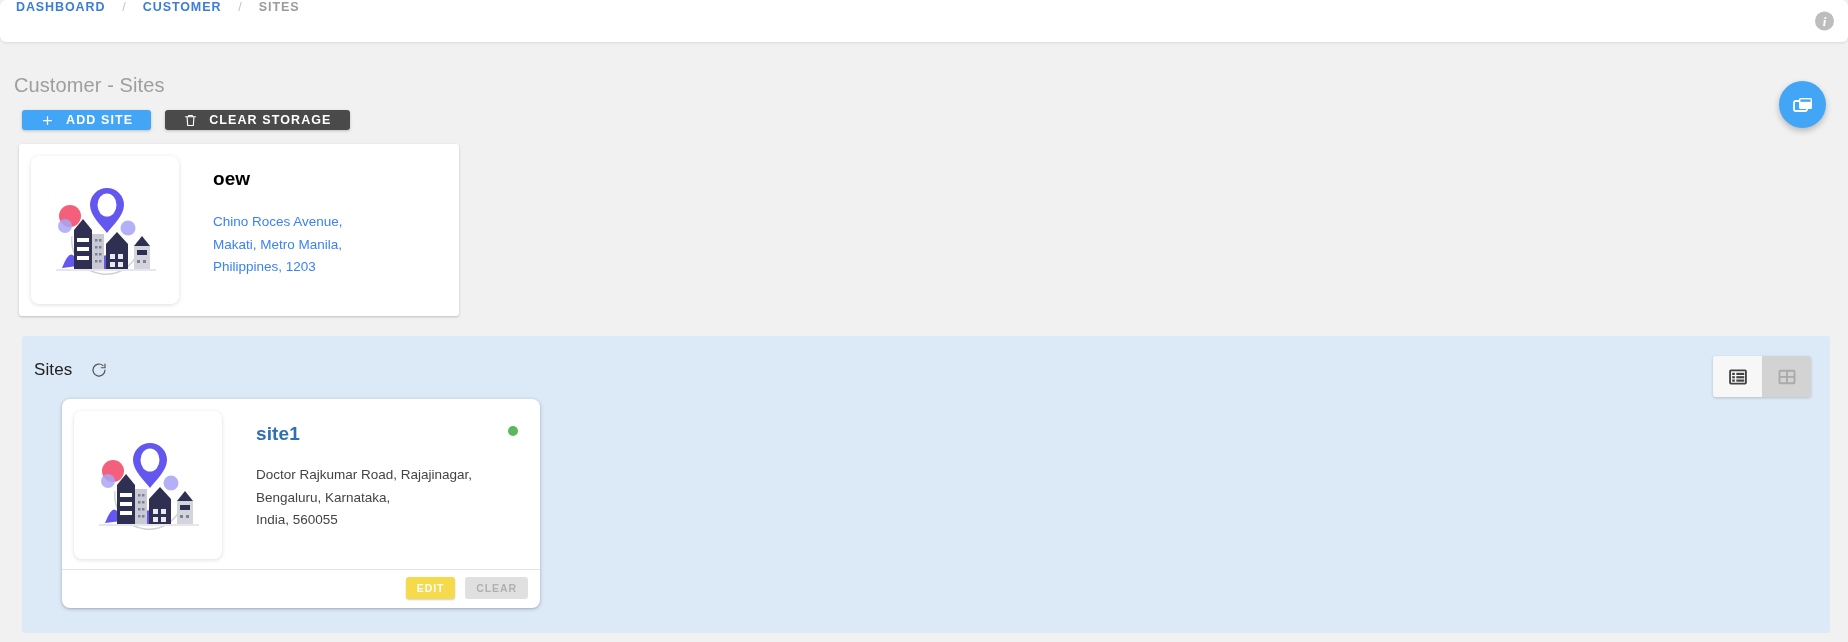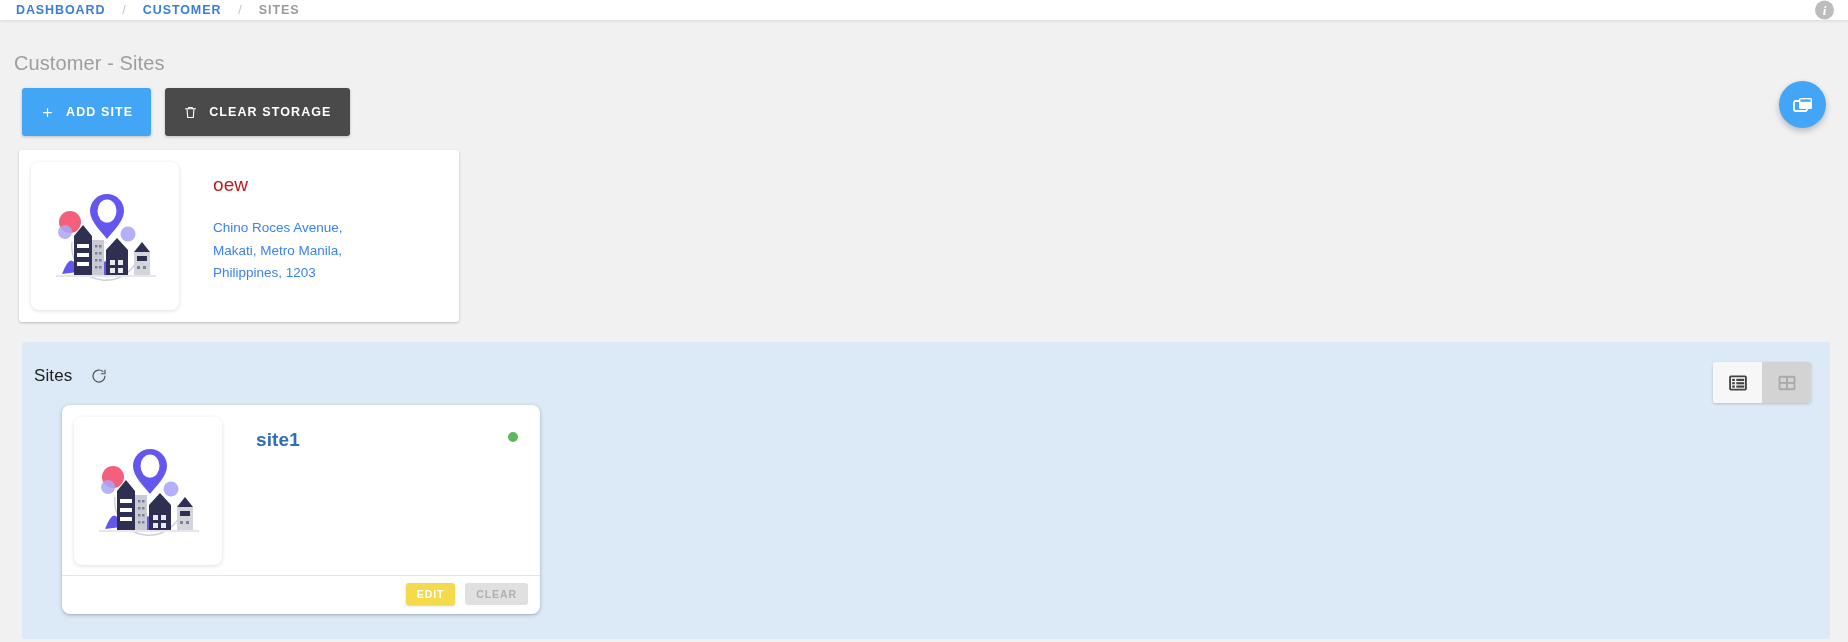--- a/index.html
+++ b/index.html
@@ -5,28 +5,28 @@
   * { box-sizing: border-box; margin: 0; padding: 0; }
   html, body {
     width: 1848px; height: 642px;
     background: #f1f1f1;
     font-family: "Liberation Sans", sans-serif;
     overflow: hidden;
   }
 
   
   .breadcrumb-bar {
-    height: 20px;
+    height: 42px;
     background: #ffffff;
     display: flex;
-    align-items: center;
     padding-left: 16px;
     position: relative;
     box-shadow: 0 1px 3px rgba(0,0,0,0.10);
     z-index: 5;
+    border-radius: 6px;
   }
   .crumb {
     font-size: 12.5px;
     font-weight: 700;
     letter-spacing: 0.9px;
     color: #3b7ddd;
     text-decoration: none;
     white-space: nowrap;
   }
   .crumb.active { color: #9b9b9b; }
@@ -66,21 +66,21 @@
   }
 
   
   .action-row {
     display: flex;
     align-items: center;
     gap: 14px;
     padding: 13px 0 0 22px;
   }
   .btn {
-    height: 48px;
+    height: 20px;
     border: none;
     border-radius: 3px;
     display: inline-flex;
     align-items: center;
     gap: 11px;
     padding: 0 18px;
     font-family: "Liberation Sans", sans-serif;
     font-size: 12.5px;
     font-weight: 700;
     letter-spacing: 1.1px;
@@ -112,22 +112,22 @@
     border-radius: 8px;
     box-shadow: 0 1px 4px rgba(0,0,0,0.13);
     display: flex;
     align-items: center;
     justify-content: center;
     overflow: hidden;
   }
   .card-body { padding: 12px 0 0 28px; }
   .card-name {
     font-size: 19px;
-    font-weight: 400;
-    color: #b91c1c;
+    font-weight: 700;
+    color: #000000;
     letter-spacing: 0.1px;
   }
   .card-addr {
     margin-top: 21px;
     font-size: 13.5px;
     color: #3b82f6;
     line-height: 22.5px;
   }
 
   
@@ -395,20 +395,25 @@
           <path d="M90 70 l8 -10 l8 10 z" fill="#2f3051"></path>
           <rect x="90" y="70" width="16" height="24" fill="#d3d4dc"></rect>
           <rect x="93" y="74" width="10" height="5" fill="#2f3051"></rect>
           <rect x="93" y="84" width="3" height="3" fill="#7d8099"></rect>
           <rect x="99" y="84" width="3" height="3" fill="#7d8099"></rect>
           <rect x="12" y="93" width="100" height="2" fill="#e6e6ec"></rect>
         </svg>
       </div>
       <div class="site-body">
         <div class="site-name">site1</div>
+        <div class="site-addr">
+          <div>Doctor Rajkumar Road, Rajajinagar,</div>
+          <div>Bengaluru, Karnataka,</div>
+          <div>India, 560055</div>
+        </div>
       </div>
       <span class="status-dot"></span>
     </div>
     <div class="card-actions">
       <button class="mini-btn btn-edit">EDIT</button>
       <button class="mini-btn btn-delete">CLEAR</button>
     </div>
   </div>
 </div>
 

